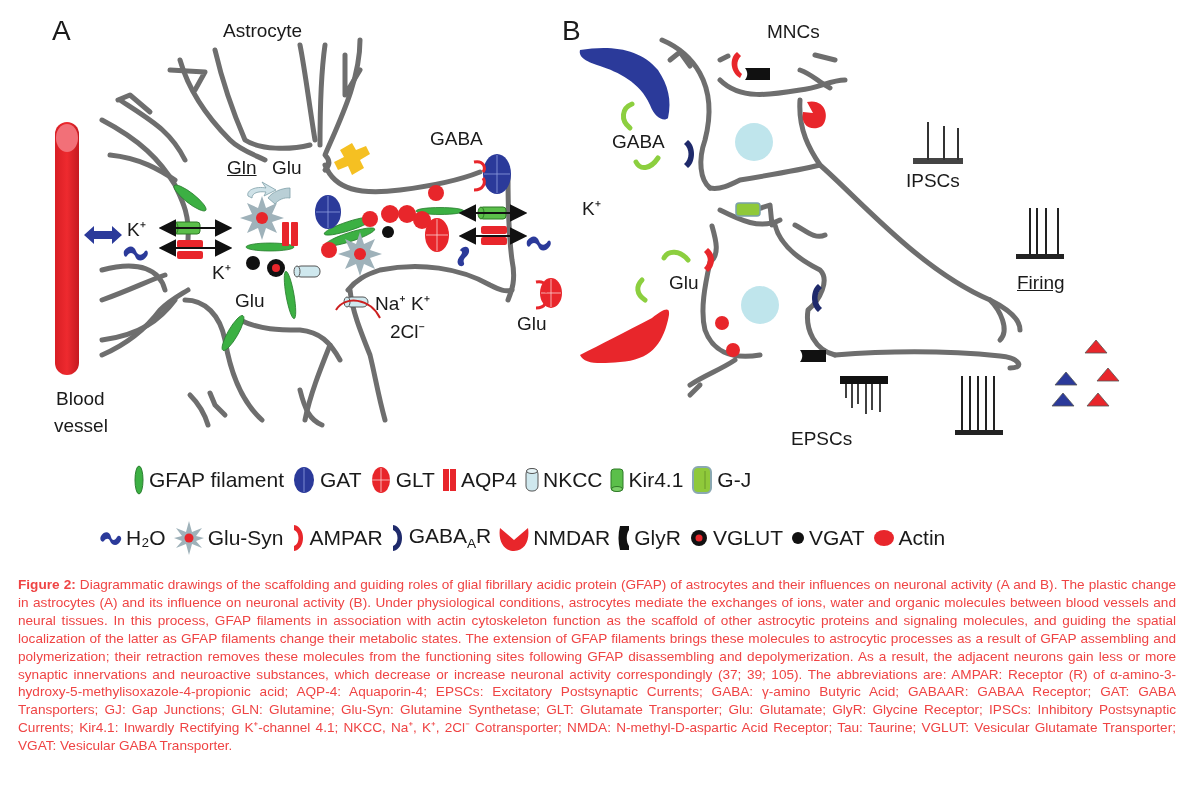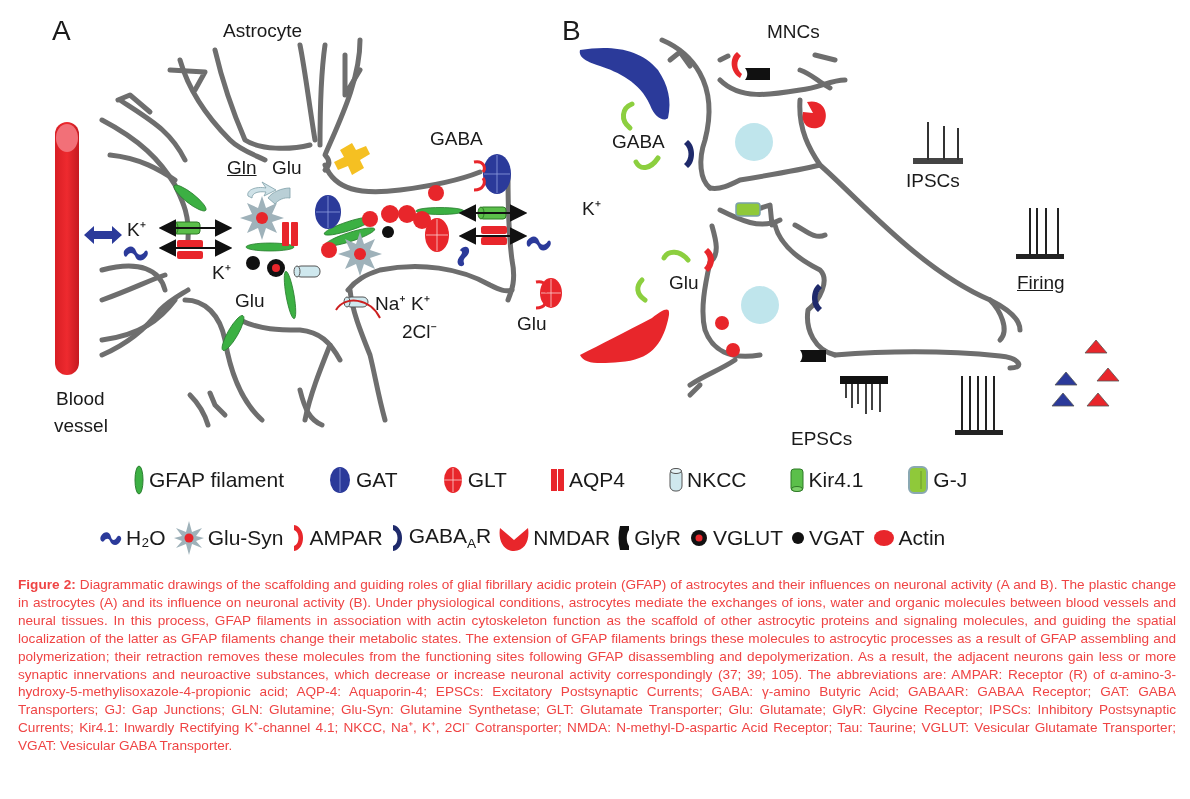--- a/index.html
+++ b/index.html
@@ -274,35 +274,35 @@
 <span class="lbl panel-letter" style="left:52px;top:15px;">A</span>
 <span class="lbl big" style="left:223px;top:20px;">Astrocyte</span>
 <span class="lbl big" style="left:227px;top:157px;text-decoration:underline;">Gln</span>
 <span class="lbl big" style="left:272px;top:157px;">Glu</span>
 <span class="lbl big" style="left:127px;top:216px;">K⁺</span>
 <span class="lbl big" style="left:212px;top:259px;">K⁺</span>
 <span class="lbl big" style="left:235px;top:290px;">Glu</span>
 <span class="lbl big" style="left:430px;top:128px;">GABA</span>
 <span class="lbl big" style="left:582px;top:195px;">K⁺</span>
 <span class="lbl big" style="left:375px;top:290px;">Na⁺ K⁺</span>
-<span class="lbl big" style="left:402px;top:318px;text-align:center;">2Cl⁻</span>
+<span class="lbl big" style="left:390px;top:318px;text-align:center;">2Cl⁻</span>
 <span class="lbl big" style="left:517px;top:313px;">Glu</span>
 <span class="lbl big" style="left:56px;top:388px;">Blood</span>
 <span class="lbl big" style="left:54px;top:415px;">vessel</span>
 
 <span class="lbl panel-letter" style="left:562px;top:15px;">B</span>
 <span class="lbl big" style="left:767px;top:21px;">MNCs</span>
 <span class="lbl big" style="left:612px;top:131px;">GABA</span>
 <span class="lbl big" style="left:906px;top:170px;">IPSCs</span>
 <span class="lbl big" style="left:1017px;top:272px;text-decoration:underline;">Firing</span>
 <span class="lbl big" style="left:669px;top:272px;">Glu</span>
 <span class="lbl big" style="left:791px;top:428px;">EPSCs</span>
 
 
-<div class="legend-row" style="top:462px;left:133px;gap:36px;">
+<div class="legend-row" style="top:462px;left:133px;">
   <div class="leg-item">
     <svg width="12" height="30">
           <ellipse cx="6" cy="15" rx="4" ry="14" fill="#3cb043" stroke="#2a7f30"></ellipse>
         </svg>
     <span>GFAP filament</span>
   </div>
   <div class="leg-item">
     <svg width="24" height="30">
           <ellipse cx="12" cy="15" rx="10" ry="13" fill="#2b3a9a"></ellipse>
           <line x1="12" y1="3" x2="12" y2="27" stroke="#8fa0e0" stroke-width="0.8"></line>

